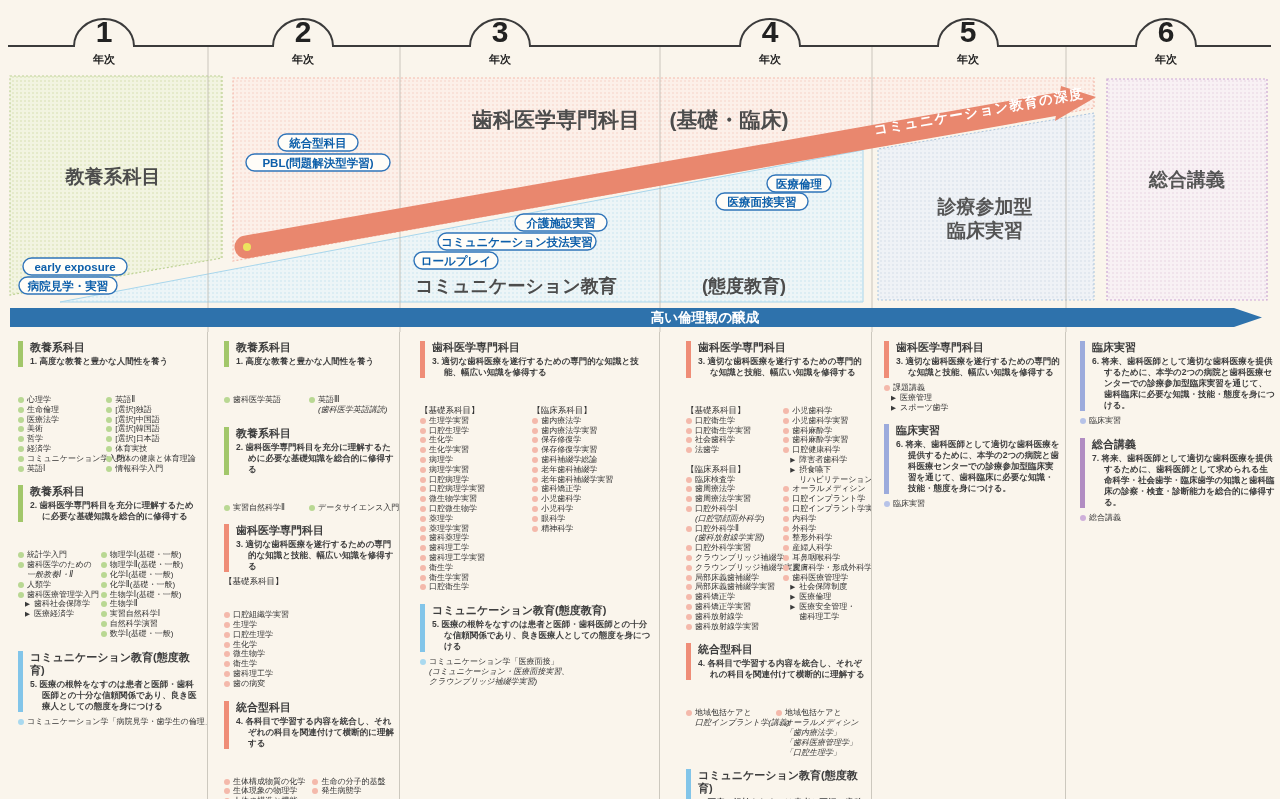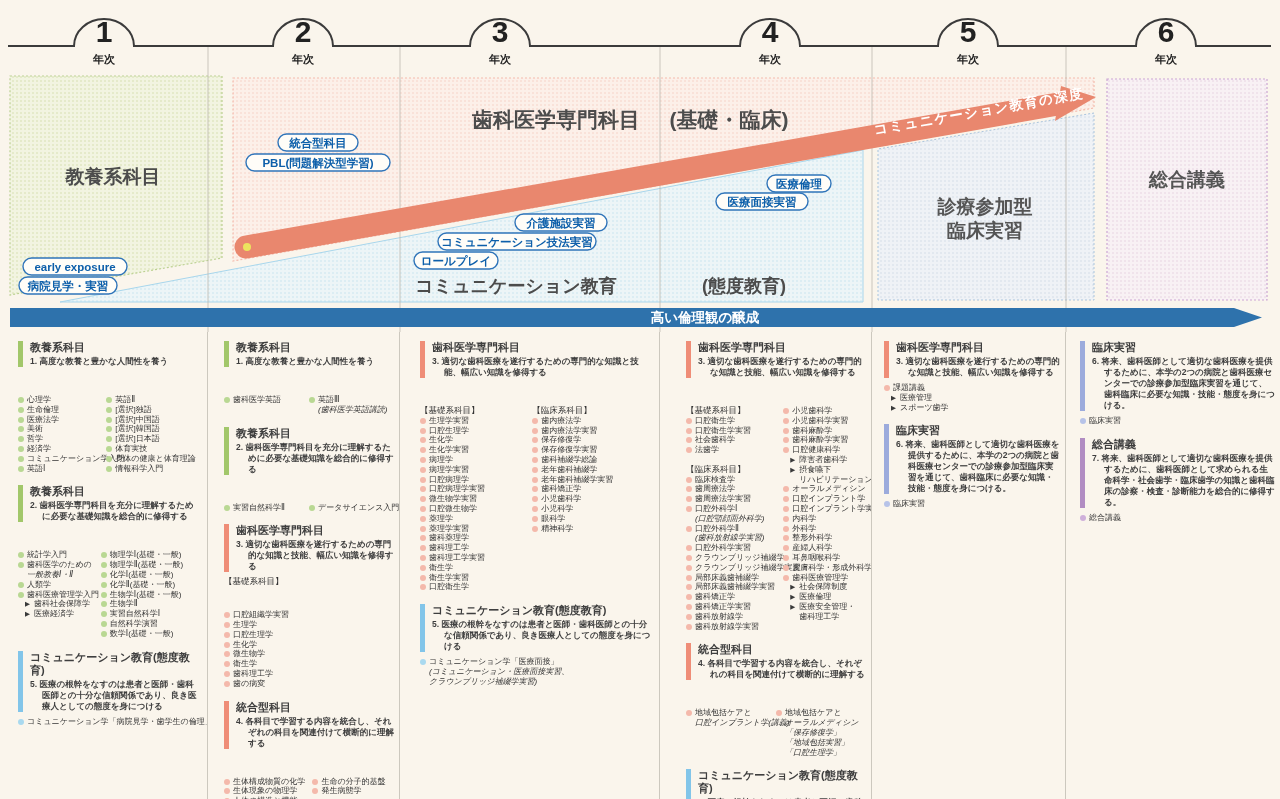--- a/index.html
+++ b/index.html
@@ -425,22 +425,22 @@
         </div>
         <div class="rows">
           <div class="colsrow">
             <div class="subcol" style="width: 50%;">
               <div class="it"><div class="dot" style="background: rgb(244, 185, 171);"></div>地域包括ケアと</div>
               <div class="it cont">口腔インプラント学(講義)</div>
             </div>
             <div class="subcol" style="width: 50%;">
               <div class="it"><div class="dot" style="background: rgb(244, 185, 171);"></div>地域包括ケアと</div>
               <div class="it cont">オーラルメディシン</div>
-              <div class="it cont">「保存修復学」</div>
-              <div class="it cont">「地域包括実習」</div>
+              <div class="it cont">「歯内療法学」</div>
+              <div class="it cont">「歯科医療管理学」</div>
               <div class="it cont">「口腔生理学」</div>
             </div>
           </div>
         </div>
       </div>
       <div class="block">
         <div class="bhead" style="border-left-color: rgb(130, 197, 233);">
           <div class="btitle">コミュニケーション教育(態度教育)</div>
           <div class="obj">5. 医療の根幹をなすのは患者と医師・歯科医師との十分な信頼関係であり、良き医療人としての態度を身につける</div>
         </div>

